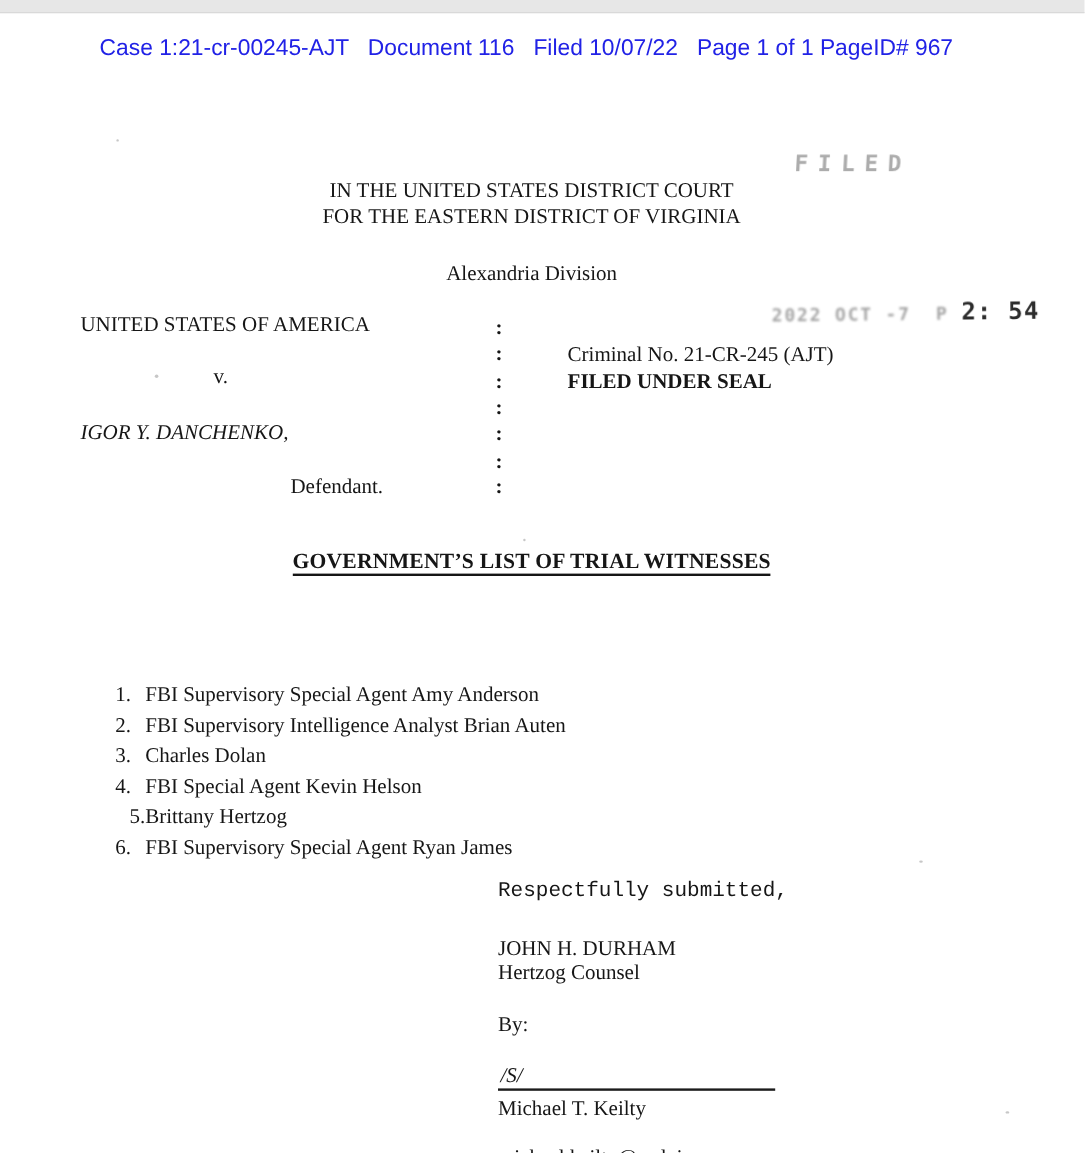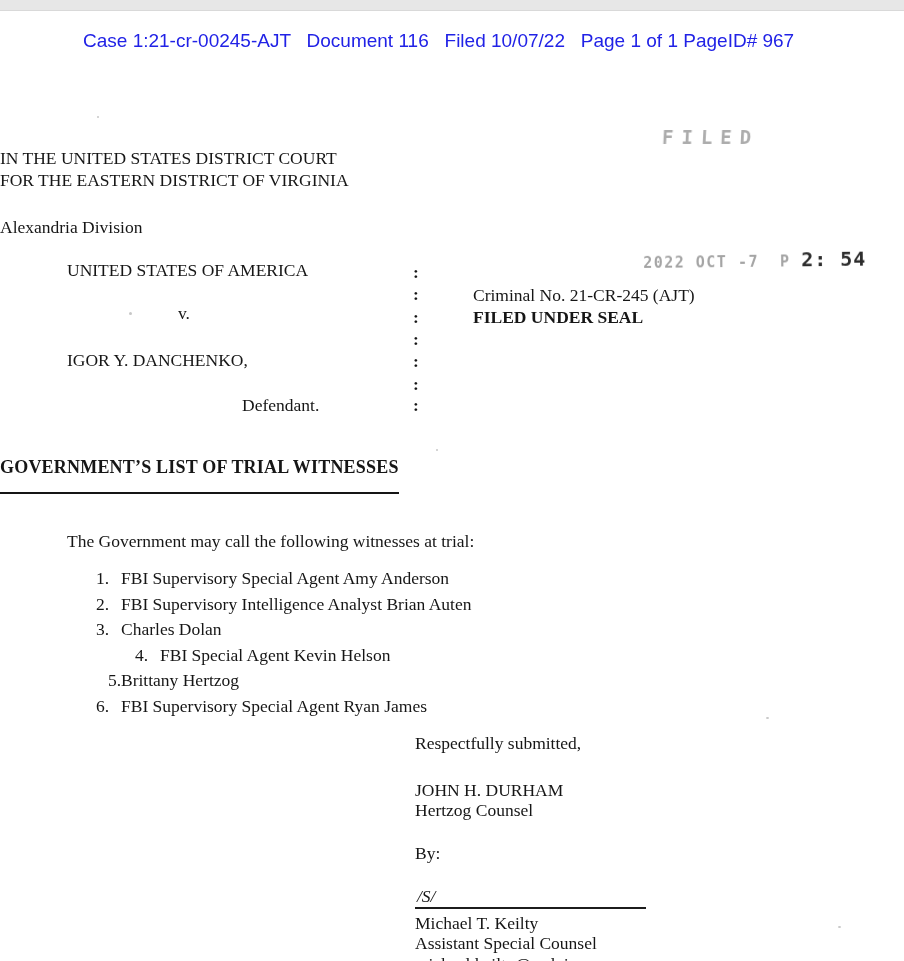--- a/index.html
+++ b/index.html
@@ -20,21 +20,21 @@
     background:#e7e7e7;border-bottom:1px solid #d9d9d9;
   }
   .pacer-header{
     left:67px;top:29px;
     font-family:"Liberation Sans",sans-serif;
     font-size:19px;line-height:23px;
     color:#2122e6;
     white-space:pre;
     margin-left:16px;
   }
-  .centerband{left:0;width:886px;text-align:left;}
+  .centerband{left:0;width:886px;text-align:center;}
   .court-title{top:147px;line-height:22px;}
   .division{top:216px;}
   .stamp{
     font-family:"DejaVu Sans Mono",monospace;
     font-weight:bold;color:#7a7a7a;
   }
   .stamp-filed{
     left:662px;top:126px;
     font-size:19px;letter-spacing:8px;
     opacity:.62;filter:blur(.6px);
@@ -50,21 +50,21 @@
   }
   .stamp-date .dark{
     font-size:20px;letter-spacing:1px;color:#2c2c2c;
     filter:blur(.3px);
   }
   .bold{font-weight:bold;}
   .colon{left:413px;font-weight:bold;}
   .main-heading{top:456px;}
   .main-heading span{
     font-weight:bold;font-size:18px;letter-spacing:.2px;
-    border-bottom:2px solid #151515;padding-bottom:15px;
+    border-bottom:2px solid #151515;padding-bottom:1px;
   }
   .witness-row{left:96px;}
   .witness-row .num{display:inline-block;width:25px;}
   .sig{left:415px;}
   .s-line{
     left:415px;top:885px;width:229px;
     border-bottom:2px solid #1c1c1c;
     font-style:italic;padding-left:2px;
   }
   .clipped-line{left:415px;top:953px;}
@@ -85,66 +85,64 @@
   </div>
 
   <div class="abs centerband court-title">
     <div>IN THE UNITED STATES DISTRICT COURT</div>
     <div>FOR THE EASTERN DISTRICT OF VIRGINIA</div>
   </div>
   <div class="abs centerband division">Alexandria Division</div>
 
   <div class="abs" style="left:67px;top:259px;">UNITED STATES OF AMERICA</div>
   <div class="abs" style="left:178px;top:302px;">v.</div>
-  <div class="abs" style="left:67px;top:349px;">IGOR Y. DANCHENKO,</div>
+  <div class="abs" style="left:67px;top:349px;font-style:italic;">IGOR Y. DANCHENKO,</div>
   <div class="abs" style="left:242px;top:394px;text-align:right;">Defendant.</div>
 
   <div class="abs colon" style="top:261px;">:</div>
   <div class="abs colon" style="top:283px;">:</div>
   <div class="abs colon" style="top:306px;">:</div>
   <div class="abs colon" style="top:328px;">:</div>
   <div class="abs colon" style="top:350px;">:</div>
   <div class="abs colon" style="top:373px;">:</div>
   <div class="abs colon" style="top:394px;">:</div>
 
   <div class="abs" style="left:473px;top:284px;">Criminal No. 21-CR-245 (AJT)</div>
   <div class="abs bold" style="left:473px;top:306px;">FILED UNDER SEAL</div>
 
   <div class="abs centerband main-heading">
     <span>GOVERNMENT’S LIST OF TRIAL WITNESSES</span>
   </div>
 
-  <div class="abs" style="left:67px;top:530px;">The Government may call the following witnesses at trial:</div>
 
   <div class="abs witness-row" style="top:567px;">
     <span class="num">1.</span><span>FBI Supervisory Special Agent Amy Anderson</span>
   </div>
   <div class="abs witness-row" style="top:593px;">
     <span class="num">2.</span><span>FBI Supervisory Intelligence Analyst Brian Auten</span>
   </div>
   <div class="abs witness-row" style="top:618px;">
     <span class="num">3.</span><span>Charles Dolan</span>
   </div>
-  <div class="abs witness-row" style="top:644px;margin-left:39px;">
+  <div class="abs witness-row" style="top:644px;">
     <span class="num">4.</span><span>FBI Special Agent Kevin Helson</span>
   </div>
   <div class="abs witness-row" style="top:669px;text-align:right;">
     <span class="num">5.</span><span>Brittany Hertzog</span>
   </div>
   <div class="abs witness-row" style="top:695px;">
     <span class="num">6.</span><span>FBI Supervisory Special Agent Ryan James</span>
   </div>
 
-  <div class="abs sig" style="top:732px;">Respectfully submitted,</div>
+  <div class="abs sig" style="top:732px;font-family:Liberation Mono, monospace;">Respectfully submitted,</div>
   <div class="abs sig" style="top:779px;">JOHN H. DURHAM</div>
   <div class="abs sig" style="top:799px;">Hertzog Counsel</div>
   <div class="abs sig" style="top:842px;">By:</div>
   <div class="abs s-line">/S/</div>
   <div class="abs sig" style="top:912px;text-align:right;">Michael T. Keilty</div>
-  <div class="abs sig" style="top:932px;">Assistant Special Counsel</div>
   <div class="abs clipped-line">michael.keilty@usdoj.gov</div>
 
   <div class="speck" style="left:129px;top:312px;width:3px;height:3px;"></div>
   <div class="speck" style="left:97px;top:116px;width:2px;height:2px;"></div>
   <div class="speck" style="left:436px;top:449px;width:2px;height:2px;"></div>
   <div class="speck" style="left:766px;top:717px;width:3px;height:2px;"></div>
   <div class="speck" style="left:838px;top:926px;width:3px;height:2px;"></div>
 
 </div>
 

